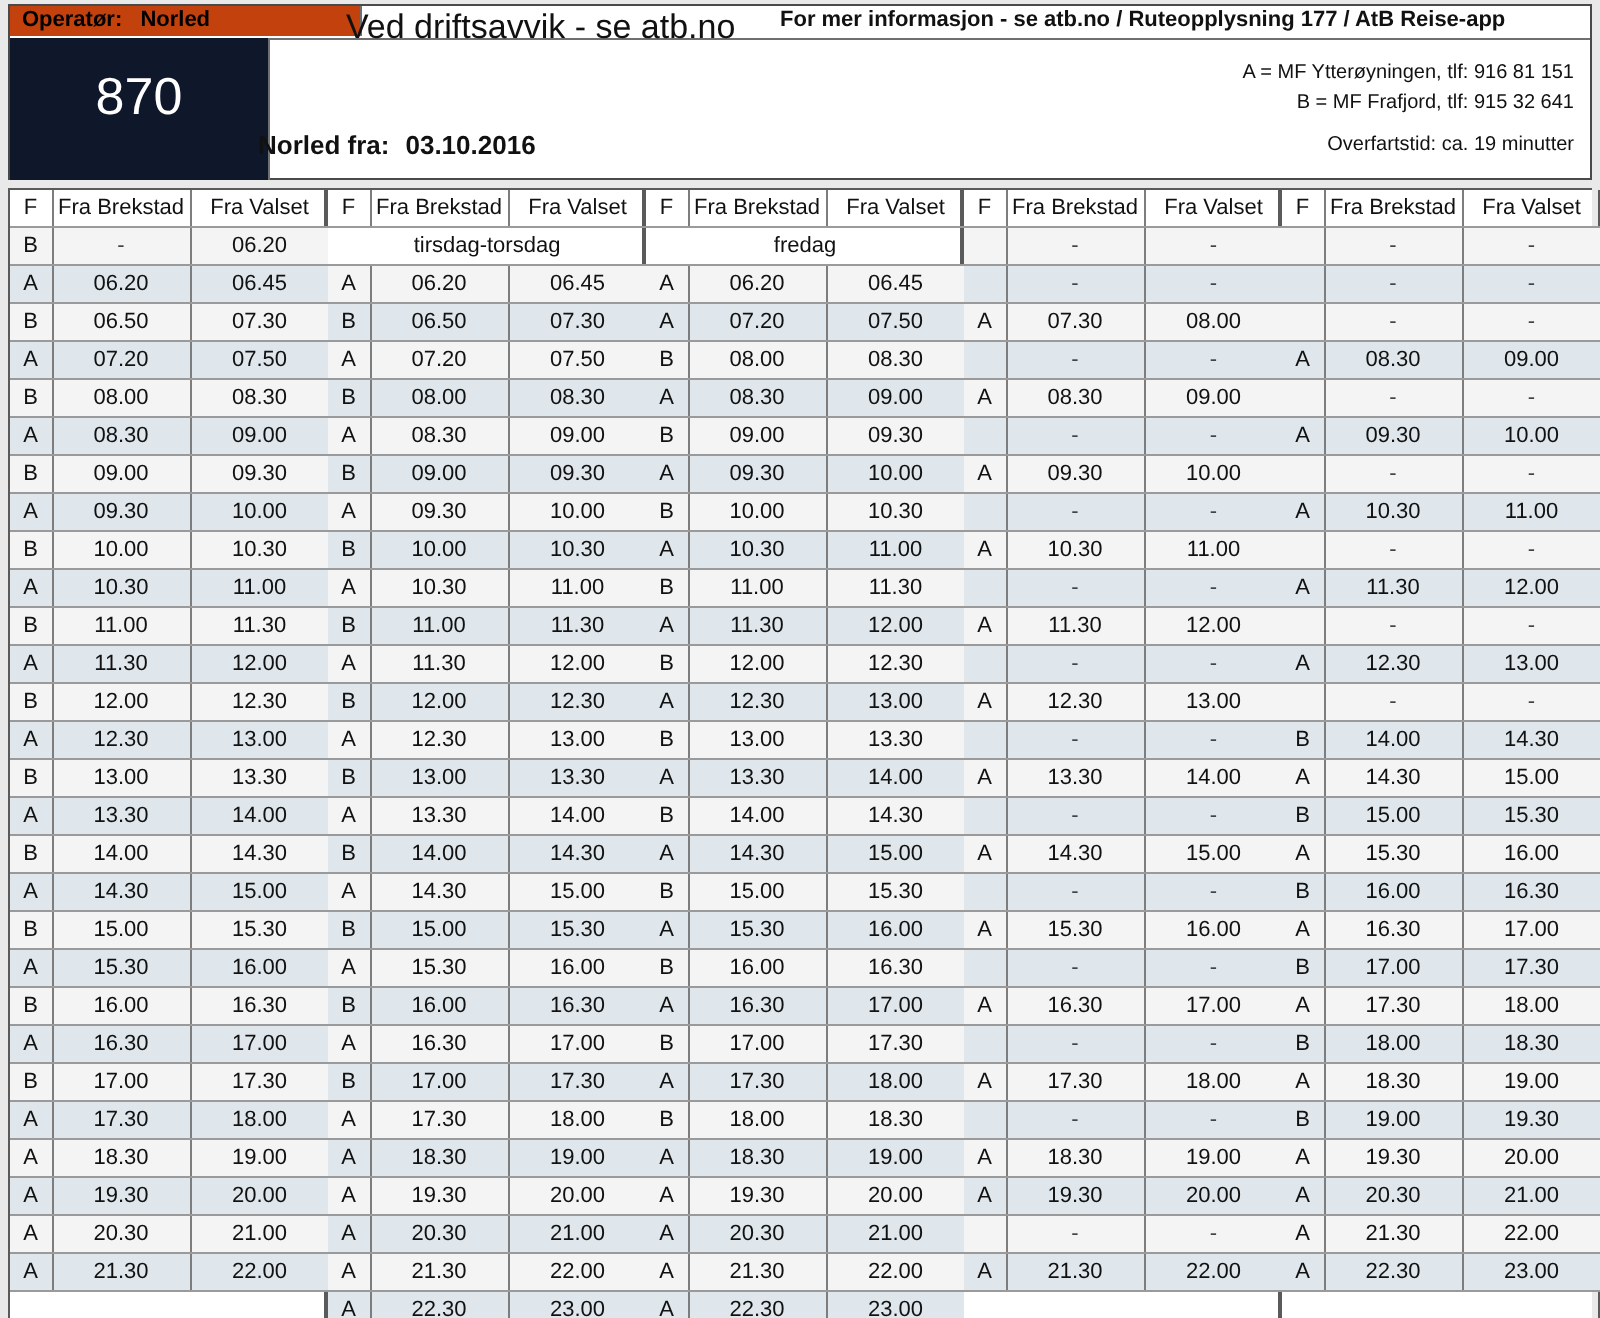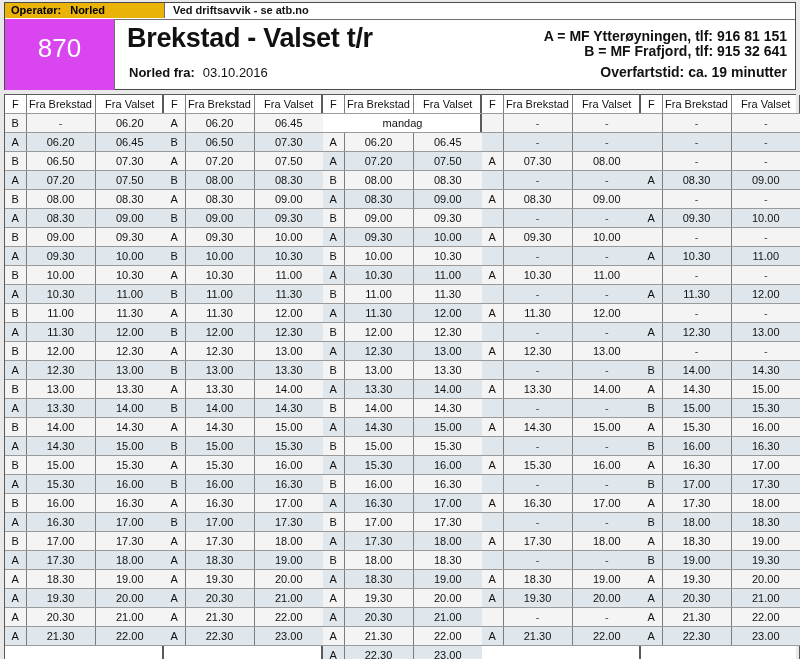--- a/index.html
+++ b/index.html
@@ -25,59 +25,59 @@
     border:1px solid #4a4a4a;
     background:#fff;
     box-sizing:border-box;
   }
   .op-bar{
     position:absolute;left:0;top:0;right:0;height:16px;
     border-bottom:1px solid #6f6f6f;
     background:#fff;
   }
   .op-left{
-    position:absolute;left:0;top:0;width:160px;height:15px;
-    background:#eab308;
+    position:absolute;left:0;top:0;width:176px;height:15px;
+    background:#c2410c;
     border-right:1px solid #6f6f6f;
     box-sizing:border-box;
     font-weight:bold;font-size:11px;
     padding:1px 0 0 6px;
     color:#000;
   }
   .op-mid{
     position:absolute;left:168px;top:0;height:15px;
-    font-weight:bold;font-size:11px;padding-top:1px;
+    font-weight:normal;font-size:17px;padding-top:1px;
   }
   .op-right{
     position:absolute;left:385px;top:0;height:15px;
     font-weight:bold;font-size:11px;padding-top:1px;
   }
   .badge{
-    position:absolute;left:0;top:16px;width:110px;height:71px;
-    background:#d946ef;
+    position:absolute;left:0;top:16px;width:130px;height:71px;
+    background:#0f172a;
     border-right:1px solid #6f6f6f;
     box-sizing:border-box;
     color:#fff;
     font-size:26px;
     text-align:center;
     padding-top:14px;
   }
   .title{
     position:absolute;left:122px;top:20px;
     font-size:27px;font-weight:bold;letter-spacing:-0.3px;
   }
   .gyldig{
     position:absolute;left:124px;top:62px;
     font-size:13px;font-weight:bold;
   }
-  .gyldig .val{font-weight:normal;padding-left:8px;margin-top:20px;}
+  .gyldig .val{font-weight:bold;padding-left:8px;margin-top:20px;}
   .hdr-right{
     position:absolute;right:8px;top:26px;
     text-align:right;
-    font-size:14px;font-weight:bold;
+    font-size:10px;font-weight:normal;
     line-height:15px;
   }
   .hdr-right .ovf{padding-top:6px;}
   
   .grid{
     position:absolute;left:4px;top:92px;right:4px;bottom:2px;
     display:flex;
     border-left:1px solid #5a5a5a;
     border-top:1px solid #5a5a5a;
     background:#fff;
@@ -133,24 +133,24 @@
 
 <div class="sheet">
 
   <div class="header">
     <div class="op-bar">
       <div class="op-left">
         <span>Operatør:</span>
         <span style="padding-left:6px;">Norled</span>
       </div>
       <div class="op-mid">Ved driftsavvik - se atb.no</div>
+      <div class="op-right">For mer informasjon - se atb.no / Ruteopplysning 177 / AtB Reise-app</div>
     </div>
 
     <div class="badge">870</div>
-    <div class="title">Brekstad - Valset t/r</div>
     <div class="gyldig">
       <span>Norled fra:</span><span class="val">03.10.2016</span>
     </div>
     <div class="hdr-right">
       <div>A = MF Ytterøyningen, tlf: 916 81 151</div>
       <div>B = MF Frafjord, tlf: 915 32 641</div>
       <div class="ovf">Overfartstid: ca. 19 minutter</div>
     </div>
   </div>
 
@@ -320,20 +320,23 @@
             <col class="col-f">
             <col class="col-t">
             <col class="col-t">
           </colgroup>
         <thead>
           <tr>
             <th class="hcell">F</th>
             <th class="hcell">Fra Brekstad</th>
             <th class="hcell">Fra Valset</th>
           </tr>
+          <tr>
+              <td class="dayrow" colspan="3">tirsdag-torsdag</td>
+            </tr>
         </thead>
         <tbody>
             <tr class="norm">
               <td class="fcell">A</td>
               <td>06.20</td>
               <td>06.45</td>
             </tr>
             <tr class="alt">
               <td class="fcell">B</td>
               <td>06.50</td>
@@ -480,21 +483,21 @@
             <col class="col-t">
             <col class="col-t">
           </colgroup>
         <thead>
           <tr>
             <th class="hcell">F</th>
             <th class="hcell">Fra Brekstad</th>
             <th class="hcell">Fra Valset</th>
           </tr>
           <tr>
-              <td class="dayrow" colspan="3">mandag</td>
+              <td class="dayrow" colspan="3">fredag</td>
             </tr>
         </thead>
         <tbody>
             <tr class="norm">
               <td class="fcell">A</td>
               <td>06.20</td>
               <td>06.45</td>
             </tr>
             <tr class="alt">
               <td class="fcell">A</td>

